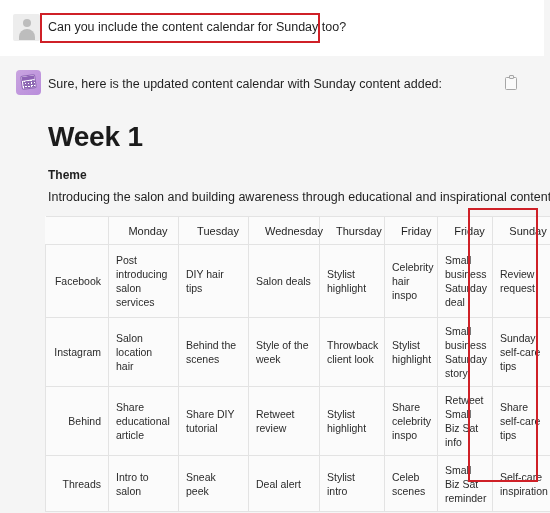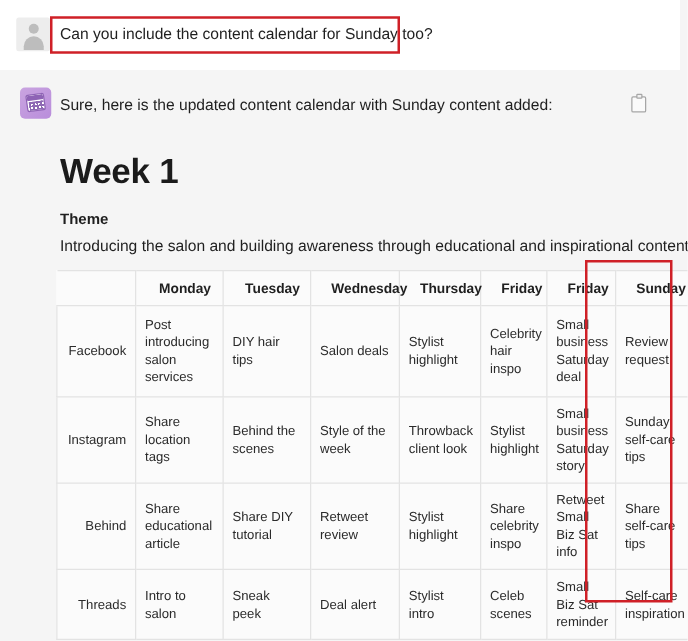--- a/index.html
+++ b/index.html
@@ -204,21 +204,21 @@
     border: 1px solid #e3e3e3;
     padding: 6px 7px;
     vertical-align: middle;
     text-align: left;
     color: #2b2b2b;
     line-height: 14px;
     font-weight: normal;
   }
   .cal-table thead th {
     text-align: center;
-    font-weight: bold;
+    font-weight: normal;
     font-size: 11px;
     height: 15px;
     color: #1f1f1f;
     padding-left: 16px;
   }
   .cal-table thead th.corner { border-left: none; }
   .cal-table tbody td.platform {
     font-size: 10.5px;
     color: #2b2b2b;
     text-align: right;
@@ -308,21 +308,21 @@
       <td>Post introducing salon services</td>
       <td>DIY hair tips</td>
       <td>Salon deals</td>
       <td>Stylist highlight</td>
       <td>Celebrity hair inspo</td>
       <td>Small business Saturday deal</td>
       <td>Review request</td>
     </tr>
     <tr class="row-ig">
       <td class="platform">Instagram</td>
-      <td>Share location tags</td>
+      <td>Salon location hair</td>
       <td>Behind the scenes</td>
       <td>Style of the week</td>
       <td>Throwback client look</td>
       <td>Stylist highlight</td>
       <td>Small business Saturday story</td>
       <td>Sunday self-care tips</td>
     </tr>
     <tr class="row-tw">
       <td class="platform">Behind</td>
       <td>Share educational article</td>

